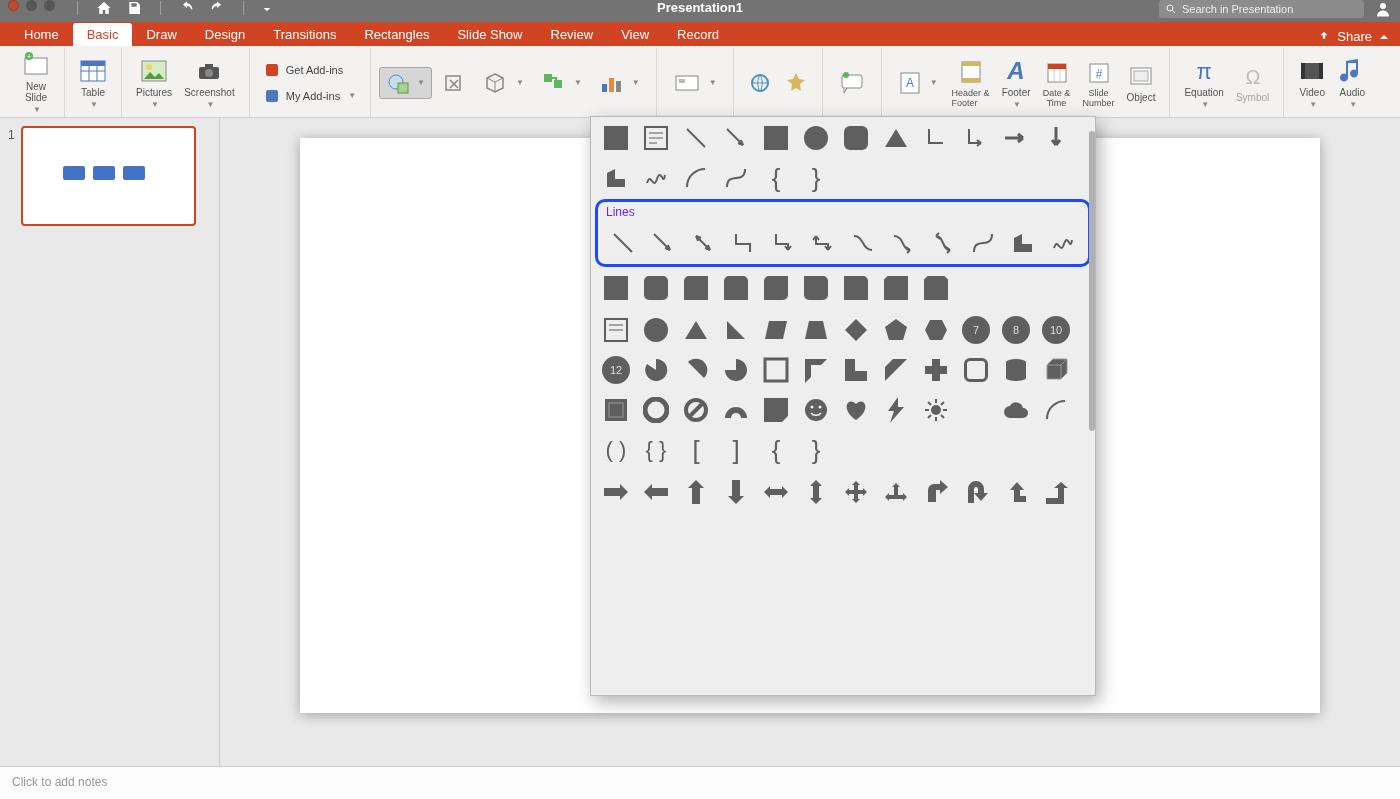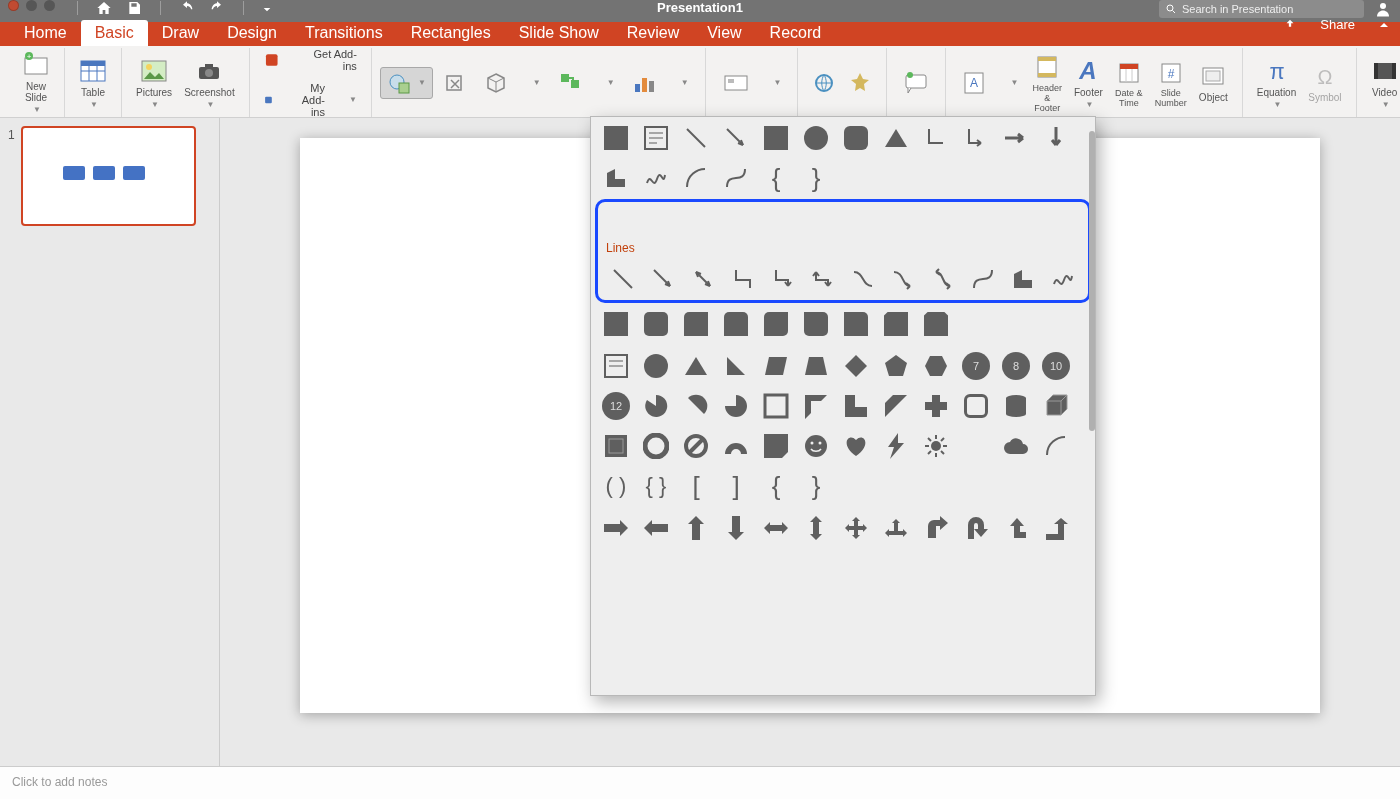--- a/index.html
+++ b/index.html
@@ -12,31 +12,31 @@
 .traffic-light.red { background: #c14b32; border: 1px solid rgba(0,0,0,0.2); }
 .tb-icons { display: flex; gap: 14px; margin-left: 18px; align-items: center; }
 .tb-icon { width: 16px; height: 16px; fill: #fff; }
 .tb-sep { width: 1px; height: 14px; background: rgba(255,255,255,0.3); margin: 0 4px; }
 .title-center { position: absolute; left: 50%; transform: translateX(-50%); font-size: 13px; font-weight: 600; }
 .searchbox { margin-left: auto; background: rgba(255,255,255,0.18); height: 18px; width: 205px; border-radius: 3px; display: flex; align-items: center; padding: 0 6px; gap: 5px; font-size: 11px; color: #eee; }
 .user-icon { margin-left: 10px; width: 18px; height: 18px; fill: #fff; }
 
 
 .tabsbar { background: #d04423; height: 24px; display: flex; align-items: flex-end; padding: 0 10px; position: relative; }
-.tab { padding: 4px 14px; font-size: 16px; color: #fff; cursor: pointer; }
+.tab { padding: 4px 14px; font-size: 13px; color: #fff; cursor: pointer; }
 .tab.active { background: #fff; color: #d04423; border-radius: 3px 3px 0 0; }
-.tabs-right { margin-left: auto; display: flex; align-items: center; gap: 23px; color: #fff; font-size: 13px; padding-bottom: 14px; justify-content: center; }
+.tabs-right { margin-left: auto; display: flex; align-items: center; gap: 6px; color: #fff; font-size: 13px; padding-bottom: 2px; justify-content: center; }
 
 
 .ribbon { background: #f3f2f1; height: 72px; border-bottom: 1px solid #d0d0d0; display: flex; align-items: center; padding: 2px 8px 0; gap: 0; }
 .rgroup { display: flex; align-items: center; height: 100%; padding: 0 8px; border-right: 1px solid #d8d8d8; }
 .rgroup.nb { border-right: none; }
 .rbtn { display: flex; flex-direction: column; align-items: center; justify-content: center; gap: 2px; font-size: 10px; color: #555; padding: 0 6px; height: 62px; cursor: pointer; }
 .rbtn .ico { width: 28px; height: 28px; display: flex; align-items: center; justify-content: center; }
-.rbtn-sm { display: flex; align-items: center; gap: 22px; font-size: 11px; color: #444; padding: 3px 6px; cursor: pointer; text-align: right; }
+.rbtn-sm { display: flex; align-items: center; gap: 6px; font-size: 11px; color: #444; padding: 3px 6px; cursor: pointer; }
 .rbtn-sm .ico-sm { width: 16px; height: 16px; }
 .rstack { display: flex; flex-direction: column; gap: 4px; }
 .dd { font-size: 8px; color: #888; margin-left: 2px; }
 .shapes-active { display: flex; align-items: center; gap: 3px; background: #d6d6d6; border: 1px solid #a8a8a8; border-radius: 3px; padding: 2px 6px; }
 
 
 .workspace { display: flex; height: 648px; background: #e9e9e9; }
 .thumbs { width: 220px; background: #e9e9e9; border-right: 1px solid #ccc; padding: 8px; }
 .thumb-wrap { display: flex; gap: 6px; }
 .thumb-num { font-size: 12px; color: #555; padding-top: 2px; }
@@ -50,21 +50,21 @@
 
 .shapes-drop { position: absolute; top: -2px; left: 370px; width: 506px; height: 580px; background: #eeeeee; border: 1px solid #b8b8b8; box-shadow: 4px 6px 16px rgba(0,0,0,0.3); z-index: 100; overflow: hidden; }
 .shapes-scroll { position: absolute; right: 0; top: 14px; width: 6px; height: 300px; background: #b0b0b0; border-radius: 3px; }
 .shape-section-hdr { background: #e2e2e2; border-bottom: 1px solid #cfcfcf; border-top: 1px solid #cfcfcf; padding: 3px 8px; font-size: 12px; color: #666; }
 .shape-grid { display: flex; flex-wrap: wrap; gap: 10px; padding: 6px 10px; align-items: center; }
 .shape-item { width: 30px; height: 30px; display: flex; align-items: center; justify-content: center; cursor: pointer; }
 .shape-glyph { width: 24px; height: 24px; background: #5f5f5f; }
 .shape-svg { stroke: #5f5f5f; fill: none; stroke-width: 2; }
 .shape-num { width: 28px; height: 28px; border-radius: 50%; background: #5f5f5f; color: #ddd; display: flex; align-items: center; justify-content: center; font-size: 11px; }
 .lines-highlight { border: 3px solid #1a49ff; border-radius: 10px; margin: 0 4px; }
-.lines-highlight .shape-section-hdr { background: transparent; border: none; color: #c2410c; margin-top: 36px; }
+.lines-highlight .shape-section-hdr { background: transparent; border: none; color: #6d28d9; }
 
 
 .notes { background: #fdfdfd; border-top: 1px solid #ccc; height: 35px; padding: 8px 12px; font-size: 12px; color: #999; }
 </style>
 </head>
 <body>
 
 <div class="titlebar">
   <div class="traffic-lights">
     <div class="traffic-light red"></div>
@@ -275,21 +275,21 @@
         <span class="dd">▼</span>
     </div>
     <div class="rbtn">
       <div class="ico">
           <svg width="24" height="26" viewBox="0 0 24 26">
             <rect x="3" y="3" width="18" height="20" fill="#fff" stroke="#888"></rect>
             <rect x="3" y="3" width="18" height="4" fill="#d4b85e"></rect>
             <rect x="3" y="19" width="18" height="4" fill="#d4b85e"></rect>
           </svg>
         </div>
-      <span style="white-space:pre-line;text-align:center;font-size:9px">Header &amp;
+      <span style="white-space:pre-line;text-align:left;font-size:9px">Header &amp;
 Footer</span>
     </div>
     <div class="rbtn">
       <div class="ico">
           <svg width="28" height="28" viewBox="0 0 28 28">
             <text x="14" y="22" font-size="24" font-style="italic" font-weight="bold" fill="#4a77bf" text-anchor="middle">A</text>
           </svg>
         </div>
       <span>Footer</span>
         <span class="dd">▼</span>

